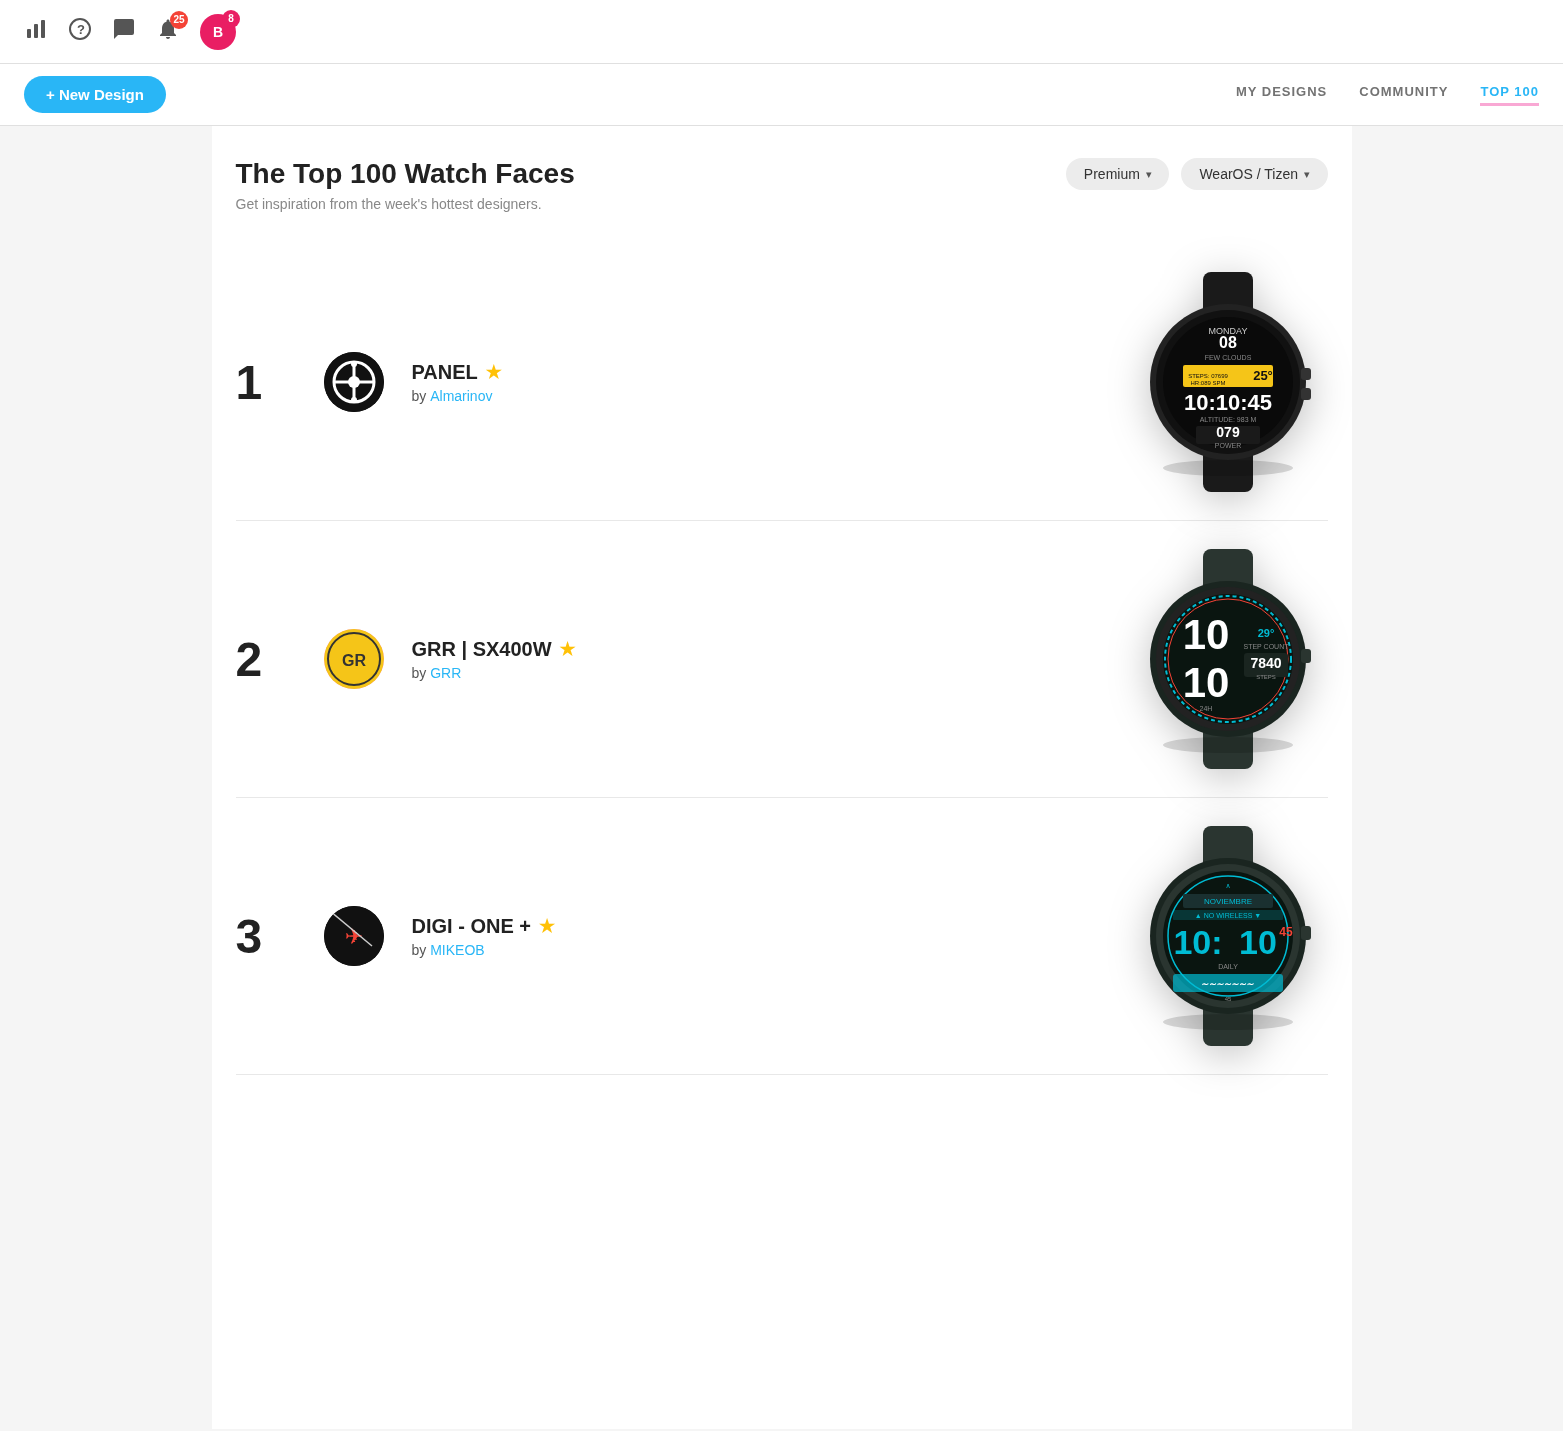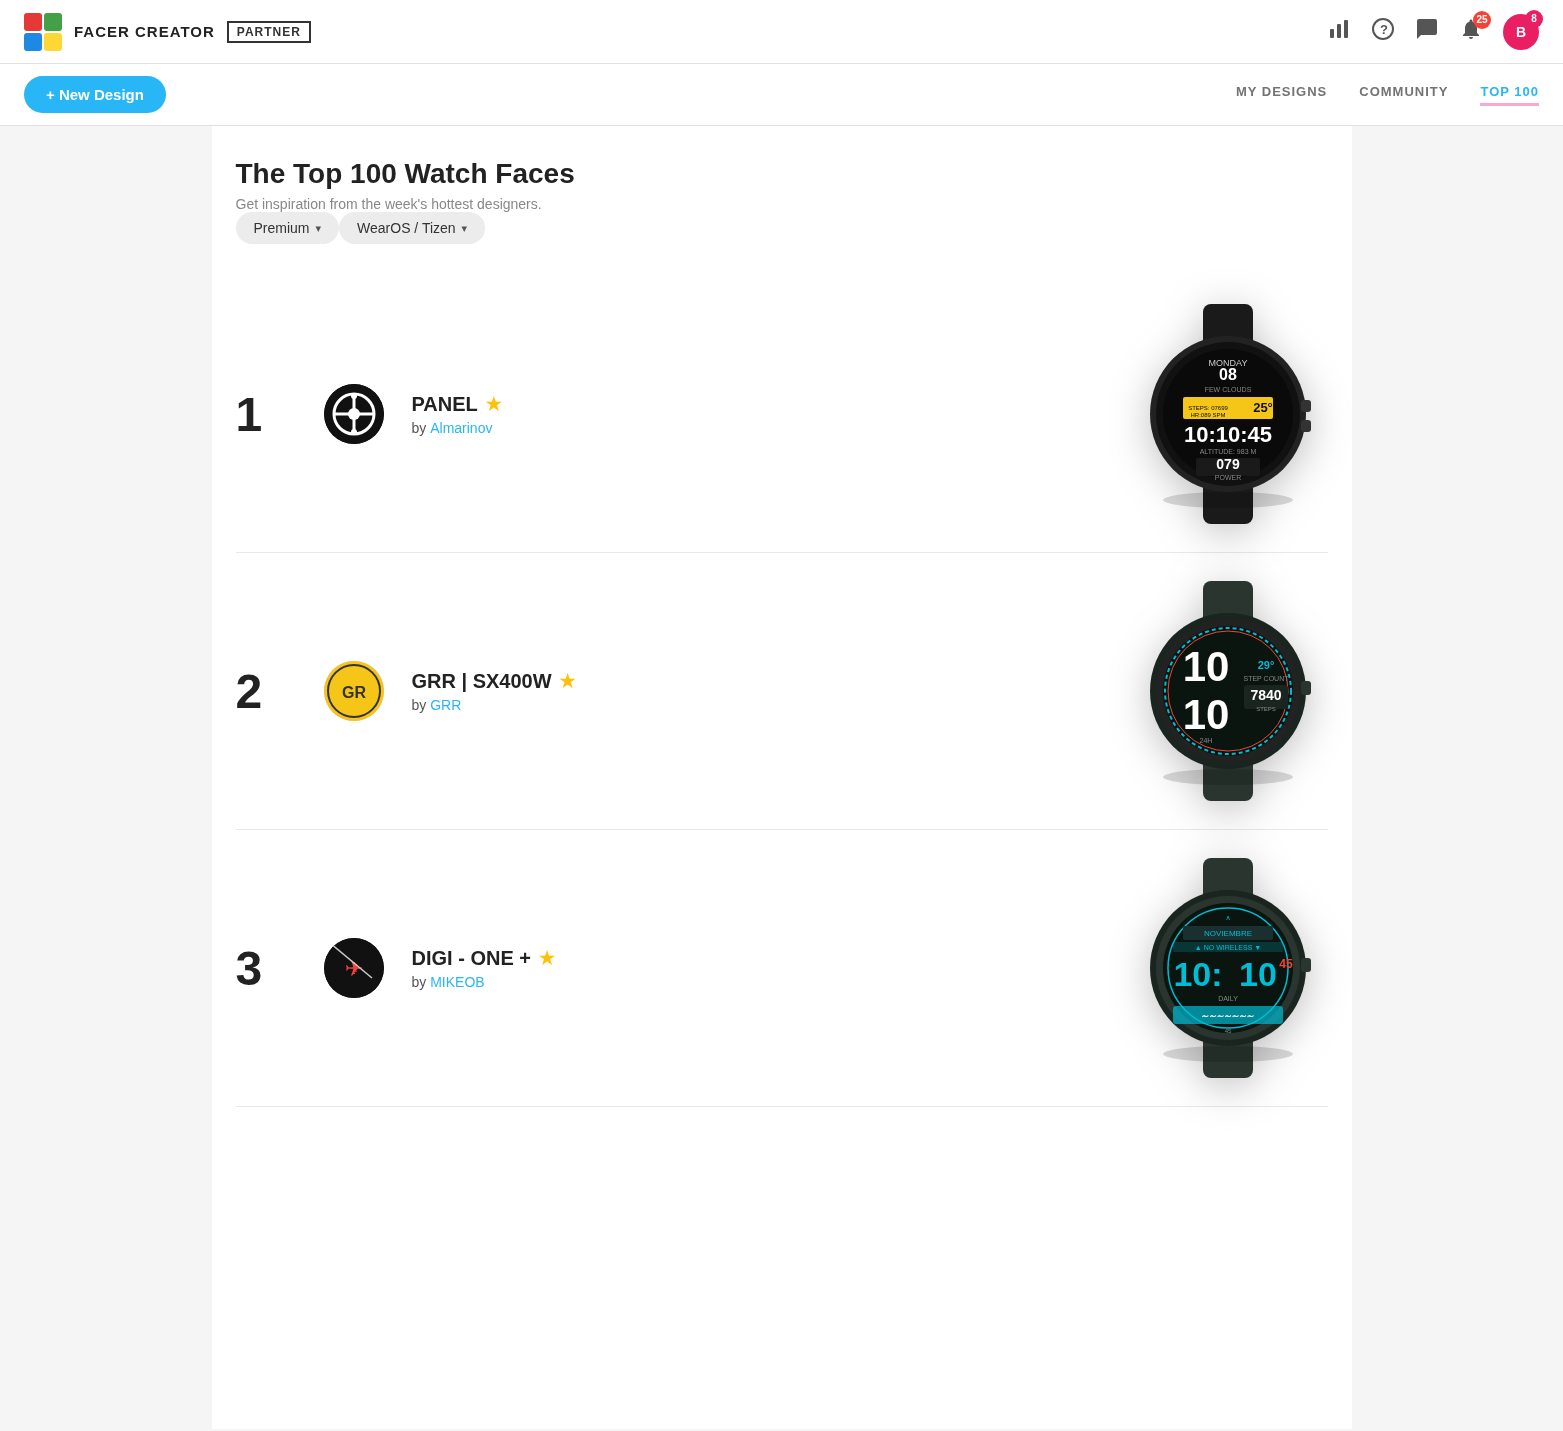--- a/index.html
+++ b/index.html
@@ -133,34 +133,34 @@
       margin: 0 auto;
       padding: 32px 24px;
       background: #fff;
       min-height: calc(100vh - 128px);
     }
     .page-header {
       display: flex;
       align-items: flex-start;
       justify-content: space-between;
       margin-bottom: 32px;
-      flex-direction: column;
     }
     .page-title {
       font-size: 28px;
       font-weight: 700;
       color: #222;
       margin-bottom: 6px;
     }
     .page-subtitle {
       font-size: 14px;
       color: #888;
     }
     .filter-row {
       display: flex;
+      gap: 12px;
       align-items: center;
     }
     .filter-btn {
       background: #ececec;
       border: none;
       border-radius: 20px;
       padding: 8px 18px;
       font-size: 14px;
       font-weight: 500;
       color: #333;
@@ -250,31 +250,20 @@
 
     
     ::-webkit-scrollbar { width: 8px; }
     ::-webkit-scrollbar-track { background: #f1f1f1; }
     ::-webkit-scrollbar-thumb { background: #ccc; border-radius: 4px; }
   </style>
 </head>
 <body>
 
 <header class="header">
-  <div class="header-left">
-
-    <svg class="logo-icon" viewBox="0 0 38 38" fill="none" xmlns="http://www.w3.org/2000/svg">
-      <rect x="0" y="0" width="18" height="18" rx="3" fill="#e53935"></rect>
-      <rect x="20" y="0" width="18" height="18" rx="3" fill="#43a047"></rect>
-      <rect x="0" y="20" width="18" height="18" rx="3" fill="#1e88e5"></rect>
-      <rect x="20" y="20" width="18" height="18" rx="3" fill="#fdd835"></rect>
-    </svg>
-    <span class="brand-text">FACER CREATOR</span>
-    <span class="partner-badge">PARTNER</span>
-  </div>
   <div class="header-right">
     <div class="header-icon">
       <svg width="24" height="24" viewBox="0 0 24 24" fill="#555">
           <rect x="3" y="12" width="4" height="9" rx="1"></rect>
           <rect x="10" y="7" width="4" height="14" rx="1"></rect>
           <rect x="17" y="3" width="4" height="18" rx="1"></rect>
         </svg>
     </div>
     <div class="header-icon">
       <svg width="24" height="24" viewBox="0 0 24 24" fill="none" stroke="#555" stroke-width="2">

